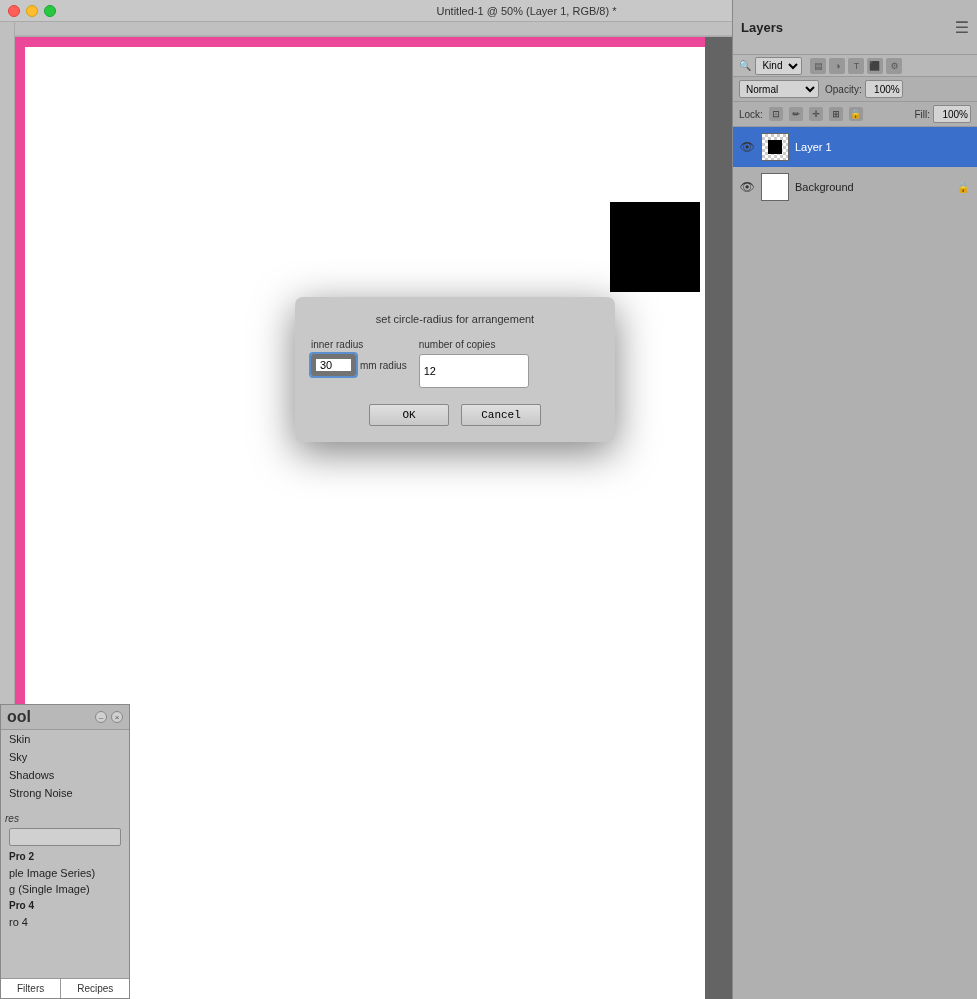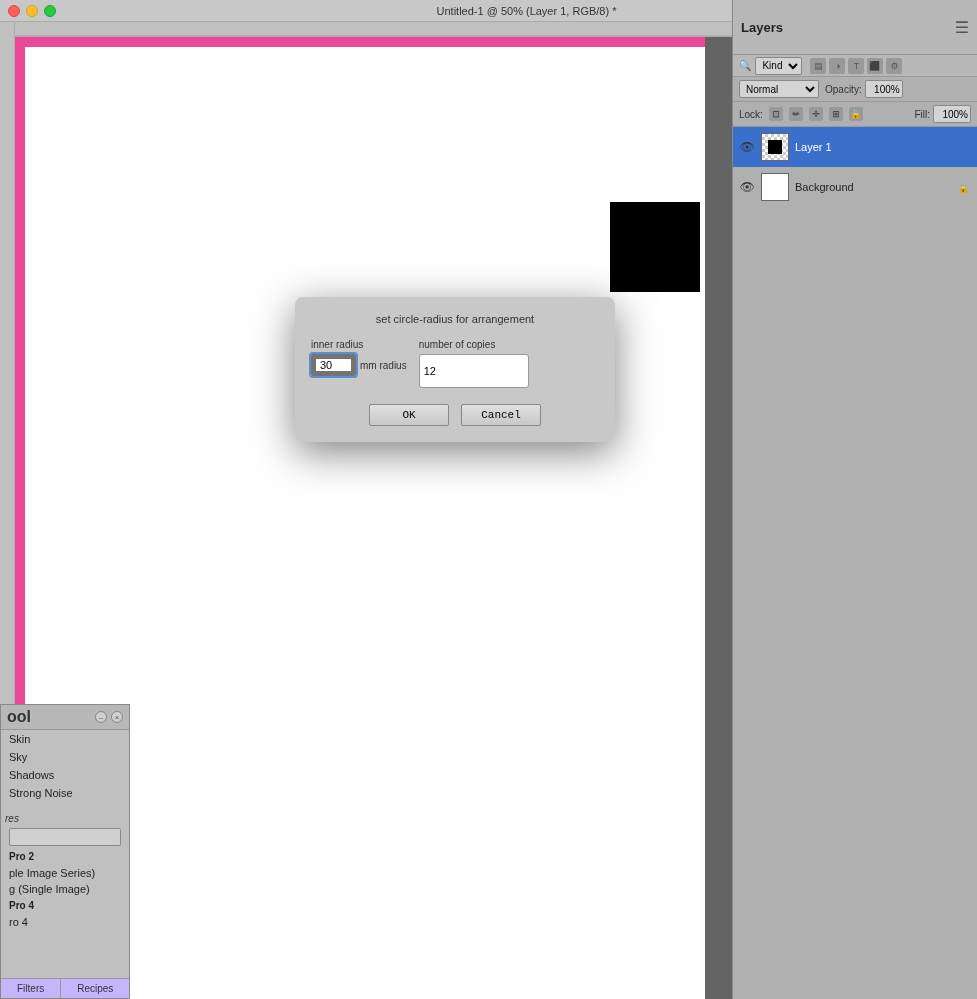--- a/index.html
+++ b/index.html
@@ -441,21 +441,21 @@
       display: flex;
       border-top: 1px solid #999;
     }
     .sp-tab {
       flex: 1;
       text-align: center;
       padding: 4px 16px;
       font-size: 10px;
       color: #333;
       cursor: pointer;
-      background: #c4b5fd;
+      background: #ffffff;
       border-right: 1px solid #999;
     }
     .sp-tab:last-child { border-right: none; }
   </style>
 </head>
 <body>
 
 <div class="title-bar">
   <div class="traffic-lights">
     <div class="traffic-light tl-close"></div>

